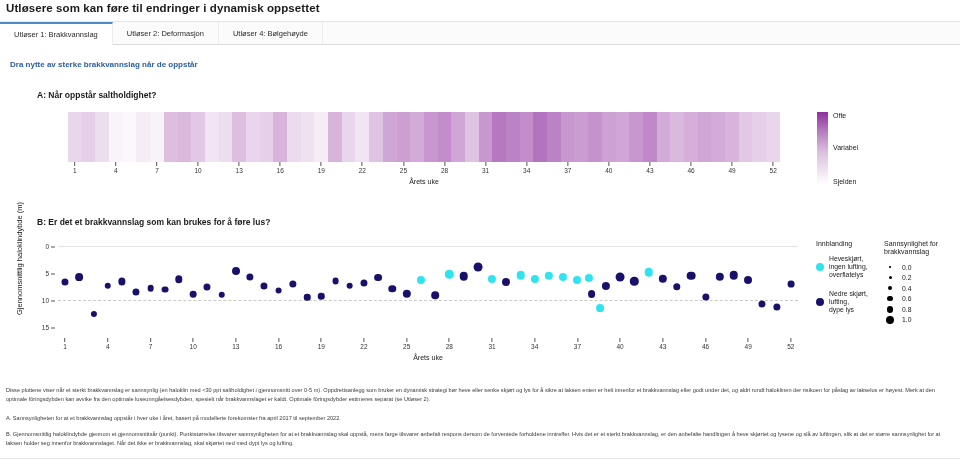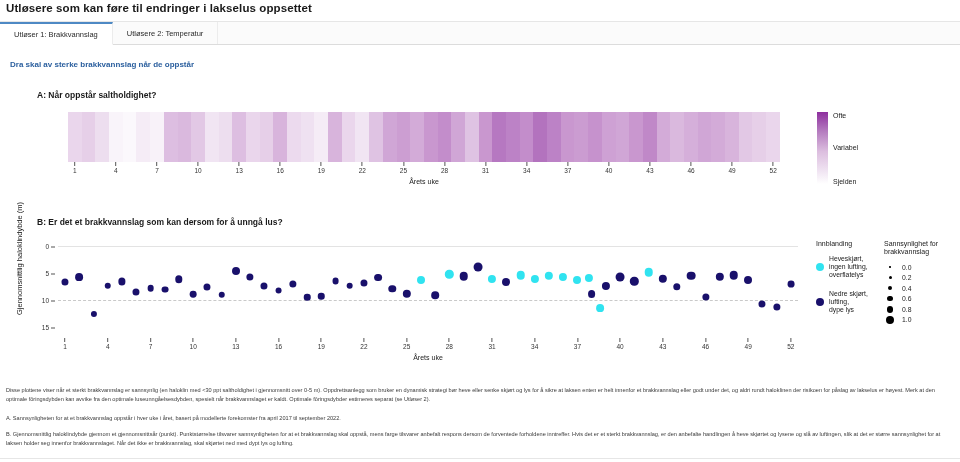--- a/index.html
+++ b/index.html
@@ -154,33 +154,36 @@
   .bottom-rule {
     position: absolute; left: 0; top: 458px; width: 960px; height: 1px;
     background: #e6e6e6;
   }
 </style>
 </head>
 <body>
 
 <div class="page">
 
-  <div class="page-title">Utløsere som kan føre til endringer i lakselus oppsettet</div>
+  <div class="page-title">Utløsere som kan føre til endringer i dynamisk oppsettet</div>
   <div class="title-rule"></div>
 
   <div class="tabbar" id="tabbar">
       <div class="tab active">
         <span>Utløser 1: Brakkvannslag</span>
       </div>
       <div class="tab">
-        <span>Utløsere 2: Temperatur</span>
+        <span>Utløser 2: Deformasjon</span>
+      </div>
+      <div class="tab">
+        <span>Utløser 4: Bølgehøyde</span>
       </div>
     </div>
 
-  <div class="subtitle">Dra skal av sterke brakkvannslag når de oppstår</div>
+  <div class="subtitle">Dra nytte av sterke brakkvannslag når de oppstår</div>
 
   <div class="sec-a-title">A: Når oppstår saltholdighet?</div>
 
   <div class="heat-wrap">
     <div class="heat-strip" id="heatstrip">
         <div class="heat-cell" style="background: rgb(234, 214, 236);"></div>
         <div class="heat-cell" style="background: rgb(230, 207, 232);"></div>
         <div class="heat-cell" style="background: rgb(237, 222, 239);"></div>
         <div class="heat-cell" style="background: rgb(249, 244, 250);"></div>
         <div class="heat-cell" style="background: rgb(251, 248, 252);"></div>
@@ -253,21 +256,21 @@
       <div class="tick" style="left: 664.077px;"><div class="mark"></div><span>49</span></div>
       <div class="tick" style="left: 705.154px;"><div class="mark"></div><span>52</span></div>
     </div>
   <div class="axis-label-a">Årets uke</div>
 
   <div class="cbar"></div>
   <div class="cbar-lbl" style="top:112px">Ofte</div>
   <div class="cbar-lbl" style="top:144px">Variabel</div>
   <div class="cbar-lbl" style="top:178px">Sjelden</div>
 
-  <div class="sec-b-title">B: Er det et brakkvannslag som kan dersom for å unngå lus?</div>
+  <div class="sec-b-title">B: Er det et brakkvannslag som kan brukes for å føre lus?</div>
   <div class="ylab">Gjennomsnittlig haloklindybde (m)</div>
 
   <div class="plotB" id="plotB">
       <div class="gridline solid" style="top: 6.46154px;"></div>
       <div class="gridline dashed" style="top: 60.3077px;"></div>
       <div class="ytick" style="top: 6.46154px;">0<i></i></div>
       <div class="ytick" style="top: 33.3846px;">5<i></i></div>
       <div class="ytick" style="top: 60.3077px;">10<i></i></div>
       <div class="ytick" style="top: 87.2308px;">15<i></i></div>
       <div class="dot" style="left: 7.11538px; top: 42px; width: 7.064px; height: 7.064px; background: rgb(25, 16, 107);"></div>

